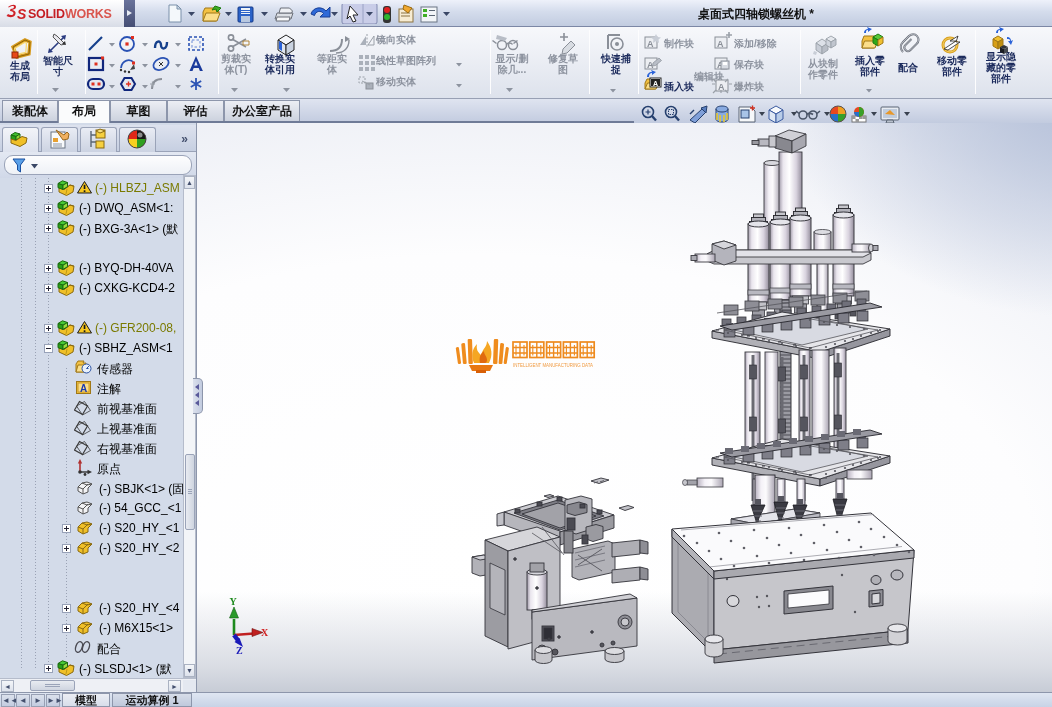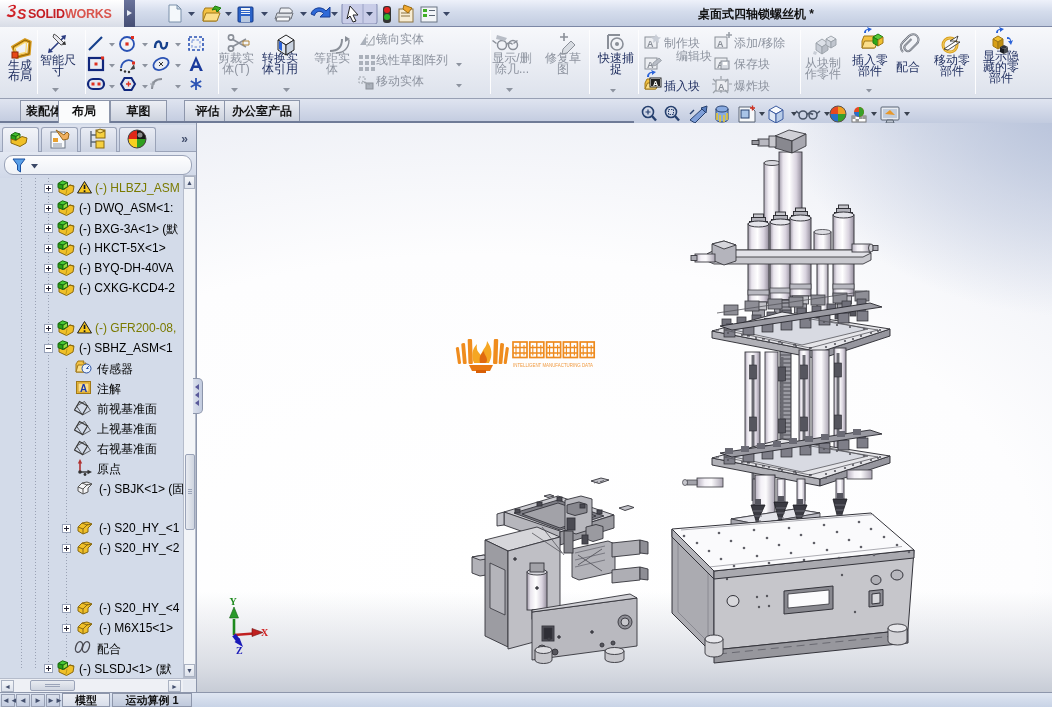--- a/index.html
+++ b/index.html
@@ -5,21 +5,21 @@
 body{font-family:"Liberation Sans",sans-serif;position:relative;background:#cfd7e6;font-size:12px}
 .abs{position:absolute}
 
 #titlebar{position:absolute;left:0;top:0;width:1052px;height:27px;background:linear-gradient(#eef1fa,#d4dcec 45%,#c2cce0);border-bottom:1px solid #7c87a5}
 #logo{position:absolute;left:0;top:0;width:124px;height:27px;background:linear-gradient(#ffffff,#e9ebf2 60%,#d8dce6);display:flex;align-items:center}
 #logosep{position:absolute;left:124px;top:0;width:11px;height:27px;background:linear-gradient(#6a739b,#454e74);color:#fff;font-size:8px;line-height:27px;text-align:center}
 #tbtitle{position:absolute;left:636px;top:6px;width:240px;text-align:center;color:#101010;font-size:12px;font-weight:bold}
 
 #ribbon{position:absolute;left:0;top:27px;width:1052px;height:72px;background:linear-gradient(#f7f8fb,#e9ecf3 55%,#dde2ec);border-bottom:1px solid #98a0b4}
 .rsep{position:absolute;top:3px;height:64px;width:1px;background:#c3c9d6;border-right:1px solid #fdfdfe}
-.rtext{position:absolute;text-align:center;color:#1b2a5c;font-size:12px;line-height:11px;letter-spacing:0px;white-space:pre-line;font-weight:normal}
+.rtext{position:absolute;text-align:center;color:#1b2a5c;font-size:10px;line-height:11px;letter-spacing:0px;white-space:pre-line;font-weight:bold}
 .rgray{color:#8d939f}
 
 #tabrow{position:absolute;left:0;top:99px;width:1052px;height:24px;background:linear-gradient(#dfe4f0,#c2cbdf)}
 .ctab{position:absolute;top:1px;height:21px;background:linear-gradient(#eceef4,#ccd2de);border:1px solid #8d96ab;border-bottom:none;text-align:center;font-size:12px;color:#111;line-height:20px;font-weight:bold}
 .ctab.active{background:#fafbfc;z-index:3;height:23px}
 #tabrow .shadowline{position:absolute;left:0;top:22px;width:634px;height:2px;background:#6f7b97}
 
 #headsup{position:absolute;left:638px;top:5px;height:21px}
 
 #viewport{position:absolute;left:197px;top:123px;width:855px;height:569px;background:
@@ -132,21 +132,21 @@
  <div class="rtext rgray" style="left:376px;top:7px;width:80px;text-align:left">镜向实体</div>
  <div class="rtext rgray" style="left:376px;top:28px;width:80px;text-align:left">线性草图阵列</div>
  <div class="rtext rgray" style="left:376px;top:49px;width:80px;text-align:left">移动实体</div>
  <div class="rtext rgray" style="left:486px;top:26px;width:52px">显示/删
 除几...</div>
  <div class="rtext rgray" style="left:542px;top:26px;width:42px">修复草
 图</div>
  <div class="rtext" style="left:594px;top:26px;width:44px">快速捕
 捉</div>
  <div class="rtext rgray" style="left:664px;top:11px;width:60px;text-align:left">制作块</div>
- <div class="rtext rgray" style="left:664px;top:24px;width:60px;text-align:center">编辑块</div>
+ <div class="rtext rgray" style="left:664px;top:44px;width:60px;text-align:right">编辑块</div>
  <div class="rtext" style="left:664px;top:54px;width:60px;text-align:left">插入块</div>
  <div class="rtext rgray" style="left:734px;top:11px;width:64px;text-align:left">添加/移除</div>
  <div class="rtext rgray" style="left:734px;top:32px;width:64px;text-align:left">保存块</div>
  <div class="rtext rgray" style="left:734px;top:54px;width:64px;text-align:left">爆炸块</div>
  <div class="rtext rgray" style="left:798px;top:31px;width:50px">从块制
 作零件</div>
  <div class="rtext" style="left:846px;top:28px;width:48px">插入零
 部件</div>
  <div class="rtext" style="left:888px;top:35px;width:40px">配合</div>
  <div class="rtext" style="left:928px;top:28px;width:48px">移动零
@@ -328,24 +328,24 @@
       <path d="M998 15v7l5-3v-7z" fill="#c09010" stroke="#a07818"></path>
   <path d="M1000 20l4-2 4 2-4 2z" fill="#30343a"></path>
       <path d="M1000 20v5l4 2v-5z" fill="#1a1d22"></path>
       <path d="M1004 22v5l4-2v-5z" fill="#44484e"></path>
   <path d="M996 6c0-3 2-4 4-4l-1-2 5 2-4 3v-2c-2 0-2 1-2 3z" fill="#2a62d8"></path>
   <path d="M1007 10c3 0 4 2 4 4l2-1-2 5-3-4h2c0-2-1-2-3-2z" fill="#2a62d8"></path>
  </svg>
 </div>
 
 <div id="tabrow">
- <div class="ctab" style="left:20px;width:48px">装配体</div>
+ <div class="ctab" style="left:2px;width:56px">装配体</div>
  <div class="ctab active" style="left:58px;width:52px">布局</div>
  <div class="ctab" style="left:110px;width:57px">草图</div>
- <div class="ctab" style="left:184px;width:47px">评估</div>
+ <div class="ctab" style="left:167px;width:57px">评估</div>
  <div class="ctab" style="left:224px;width:76px">办公室产品</div>
  <div class="shadowline"></div>
  <div id="headsup"><svg width="280" height="21" viewBox="0 0 280 21">
   <g fill="none" stroke="#26406e" stroke-width="1.6">
    <circle cx="10" cy="8" r="5.5"></circle>
           <path d="M14 12l4 4.5" stroke-width="2.4"></path>
    <path d="M10 5.5v5M7.5 8h5" stroke-width="1.2"></path>
    <circle cx="33" cy="8" r="5.5"></circle>
           <path d="M37 12l4 4.5" stroke-width="2.4"></path>
    <rect x="30.5" y="5.5" width="5" height="5" stroke-width="1" stroke-dasharray="1.5 1"></rect>
@@ -985,34 +985,20 @@
         <svg class="abs" style="left:57px;top:1px" width="19" height="17" viewBox="0 0 19 17">
 <path d="M2 9l5 1.5 6-4.5 4 1.2-1 5.8-6.5 3.5L2 13z" fill="#f0c028" stroke="#8a6a10"></path>
 <path d="M7 10.5l6-4.5 4 1.2" fill="none" stroke="#8a6a10"></path>
 <path d="M9 15l1-5" fill="none" stroke="#c09a18"></path>
 <path d="M1 4.5l4.5-2.7 5 1.7-4.5 2.7z" fill="#48c838" stroke="#1a6a10"></path>
 <path d="M1 4.5v4.2l5 1.7V6.2z" fill="#28a018" stroke="#1a6a10"></path>
 <path d="M6 6.2v4.2l4.5-2.7V3.5z" fill="#98dc40" stroke="#1a6a10"></path>
 </svg>
         <span class="txt" style="left:79px">(-) BXG-3A&lt;1&gt; (默</span>
       </div>
-<div class="trow" style="top:60px">
-        <div class="abs" style="left:44px;top:6px;width:9px;height:9px;background:#fff;border:1px solid #98a2b8"></div>
-        <div class="abs" style="left:46px;top:10px;width:5px;height:1px;background:#223"></div>
-        <div class="abs" style="left:48px;top:8px;width:1px;height:5px;background:#223"></div>
-        <svg class="abs" style="left:57px;top:1px" width="19" height="17" viewBox="0 0 19 17">
-<path d="M2 9l5 1.5 6-4.5 4 1.2-1 5.8-6.5 3.5L2 13z" fill="#f0c028" stroke="#8a6a10"></path>
-<path d="M7 10.5l6-4.5 4 1.2" fill="none" stroke="#8a6a10"></path>
-<path d="M9 15l1-5" fill="none" stroke="#c09a18"></path>
-<path d="M1 4.5l4.5-2.7 5 1.7-4.5 2.7z" fill="#48c838" stroke="#1a6a10"></path>
-<path d="M1 4.5v4.2l5 1.7V6.2z" fill="#28a018" stroke="#1a6a10"></path>
-<path d="M6 6.2v4.2l4.5-2.7V3.5z" fill="#98dc40" stroke="#1a6a10"></path>
-</svg>
-        <span class="txt" style="left:79px">(-) HKCT-5X&lt;1&gt;</span>
-      </div>
 <div class="trow" style="top:80px">
         <div class="abs" style="left:44px;top:6px;width:9px;height:9px;background:#fff;border:1px solid #98a2b8"></div>
         <div class="abs" style="left:46px;top:10px;width:5px;height:1px;background:#223"></div>
         <div class="abs" style="left:48px;top:8px;width:1px;height:5px;background:#223"></div>
         <svg class="abs" style="left:57px;top:1px" width="19" height="17" viewBox="0 0 19 17">
 <path d="M2 9l5 1.5 6-4.5 4 1.2-1 5.8-6.5 3.5L2 13z" fill="#f0c028" stroke="#8a6a10"></path>
 <path d="M7 10.5l6-4.5 4 1.2" fill="none" stroke="#8a6a10"></path>
 <path d="M9 15l1-5" fill="none" stroke="#c09a18"></path>
 <path d="M1 4.5l4.5-2.7 5 1.7-4.5 2.7z" fill="#48c838" stroke="#1a6a10"></path>
 <path d="M1 4.5v4.2l5 1.7V6.2z" fill="#28a018" stroke="#1a6a10"></path>
@@ -1116,20 +1102,28 @@
         <span class="txt" style="left:97px">原点</span>
       </div>
 <div class="trow" style="top:300px">
         <svg class="abs" style="left:76px;top:2px" width="18" height="15" viewBox="0 0 18 15">
 <path d="M2 7l4-4 5-1 5 2-4 4v4l-5 2-5-3z" fill="#f2f2f4" stroke="#555"></path>
 <path d="M2 7l5 2 5-5m-5 5v5" fill="none" stroke="#555"></path>
 <path d="M6 3l5 2 5-1" fill="none" stroke="#555"></path>
 </svg>
         <span class="txt" style="left:99px">(-) SBJK&lt;1&gt; (固</span>
       </div>
+<div class="trow" style="top:320px">
+        <svg class="abs" style="left:76px;top:2px" width="18" height="15" viewBox="0 0 18 15">
+<path d="M2 7l4-4 5-1 5 2-4 4v4l-5 2-5-3z" fill="#f2f2f4" stroke="#555"></path>
+<path d="M2 7l5 2 5-5m-5 5v5" fill="none" stroke="#555"></path>
+<path d="M6 3l5 2 5-1" fill="none" stroke="#555"></path>
+</svg>
+        <span class="txt" style="left:99px">(-) 54_GCC_&lt;1</span>
+      </div>
 <div class="trow" style="top:340px">
         <div class="abs" style="left:62px;top:6px;width:9px;height:9px;background:#fff;border:1px solid #98a2b8"></div>
         <div class="abs" style="left:64px;top:10px;width:5px;height:1px;background:#223"></div>
         <div class="abs" style="left:66px;top:8px;width:1px;height:5px;background:#223"></div>
         <svg class="abs" style="left:76px;top:2px" width="18" height="15" viewBox="0 0 18 15">
 <path d="M2 7l4-4 5-1 5 2-4 4v4l-5 2-5-3z" fill="#f0c028" stroke="#8a6a10"></path>
 <path d="M2 7l5 2 5-5m-5 5v5" fill="none" stroke="#8a6a10"></path>
 <path d="M6 3l5 2 5-1" fill="none" stroke="#8a6a10"></path>
 </svg>
         <span class="txt" style="left:99px">(-) S20_HY_&lt;1</span>

